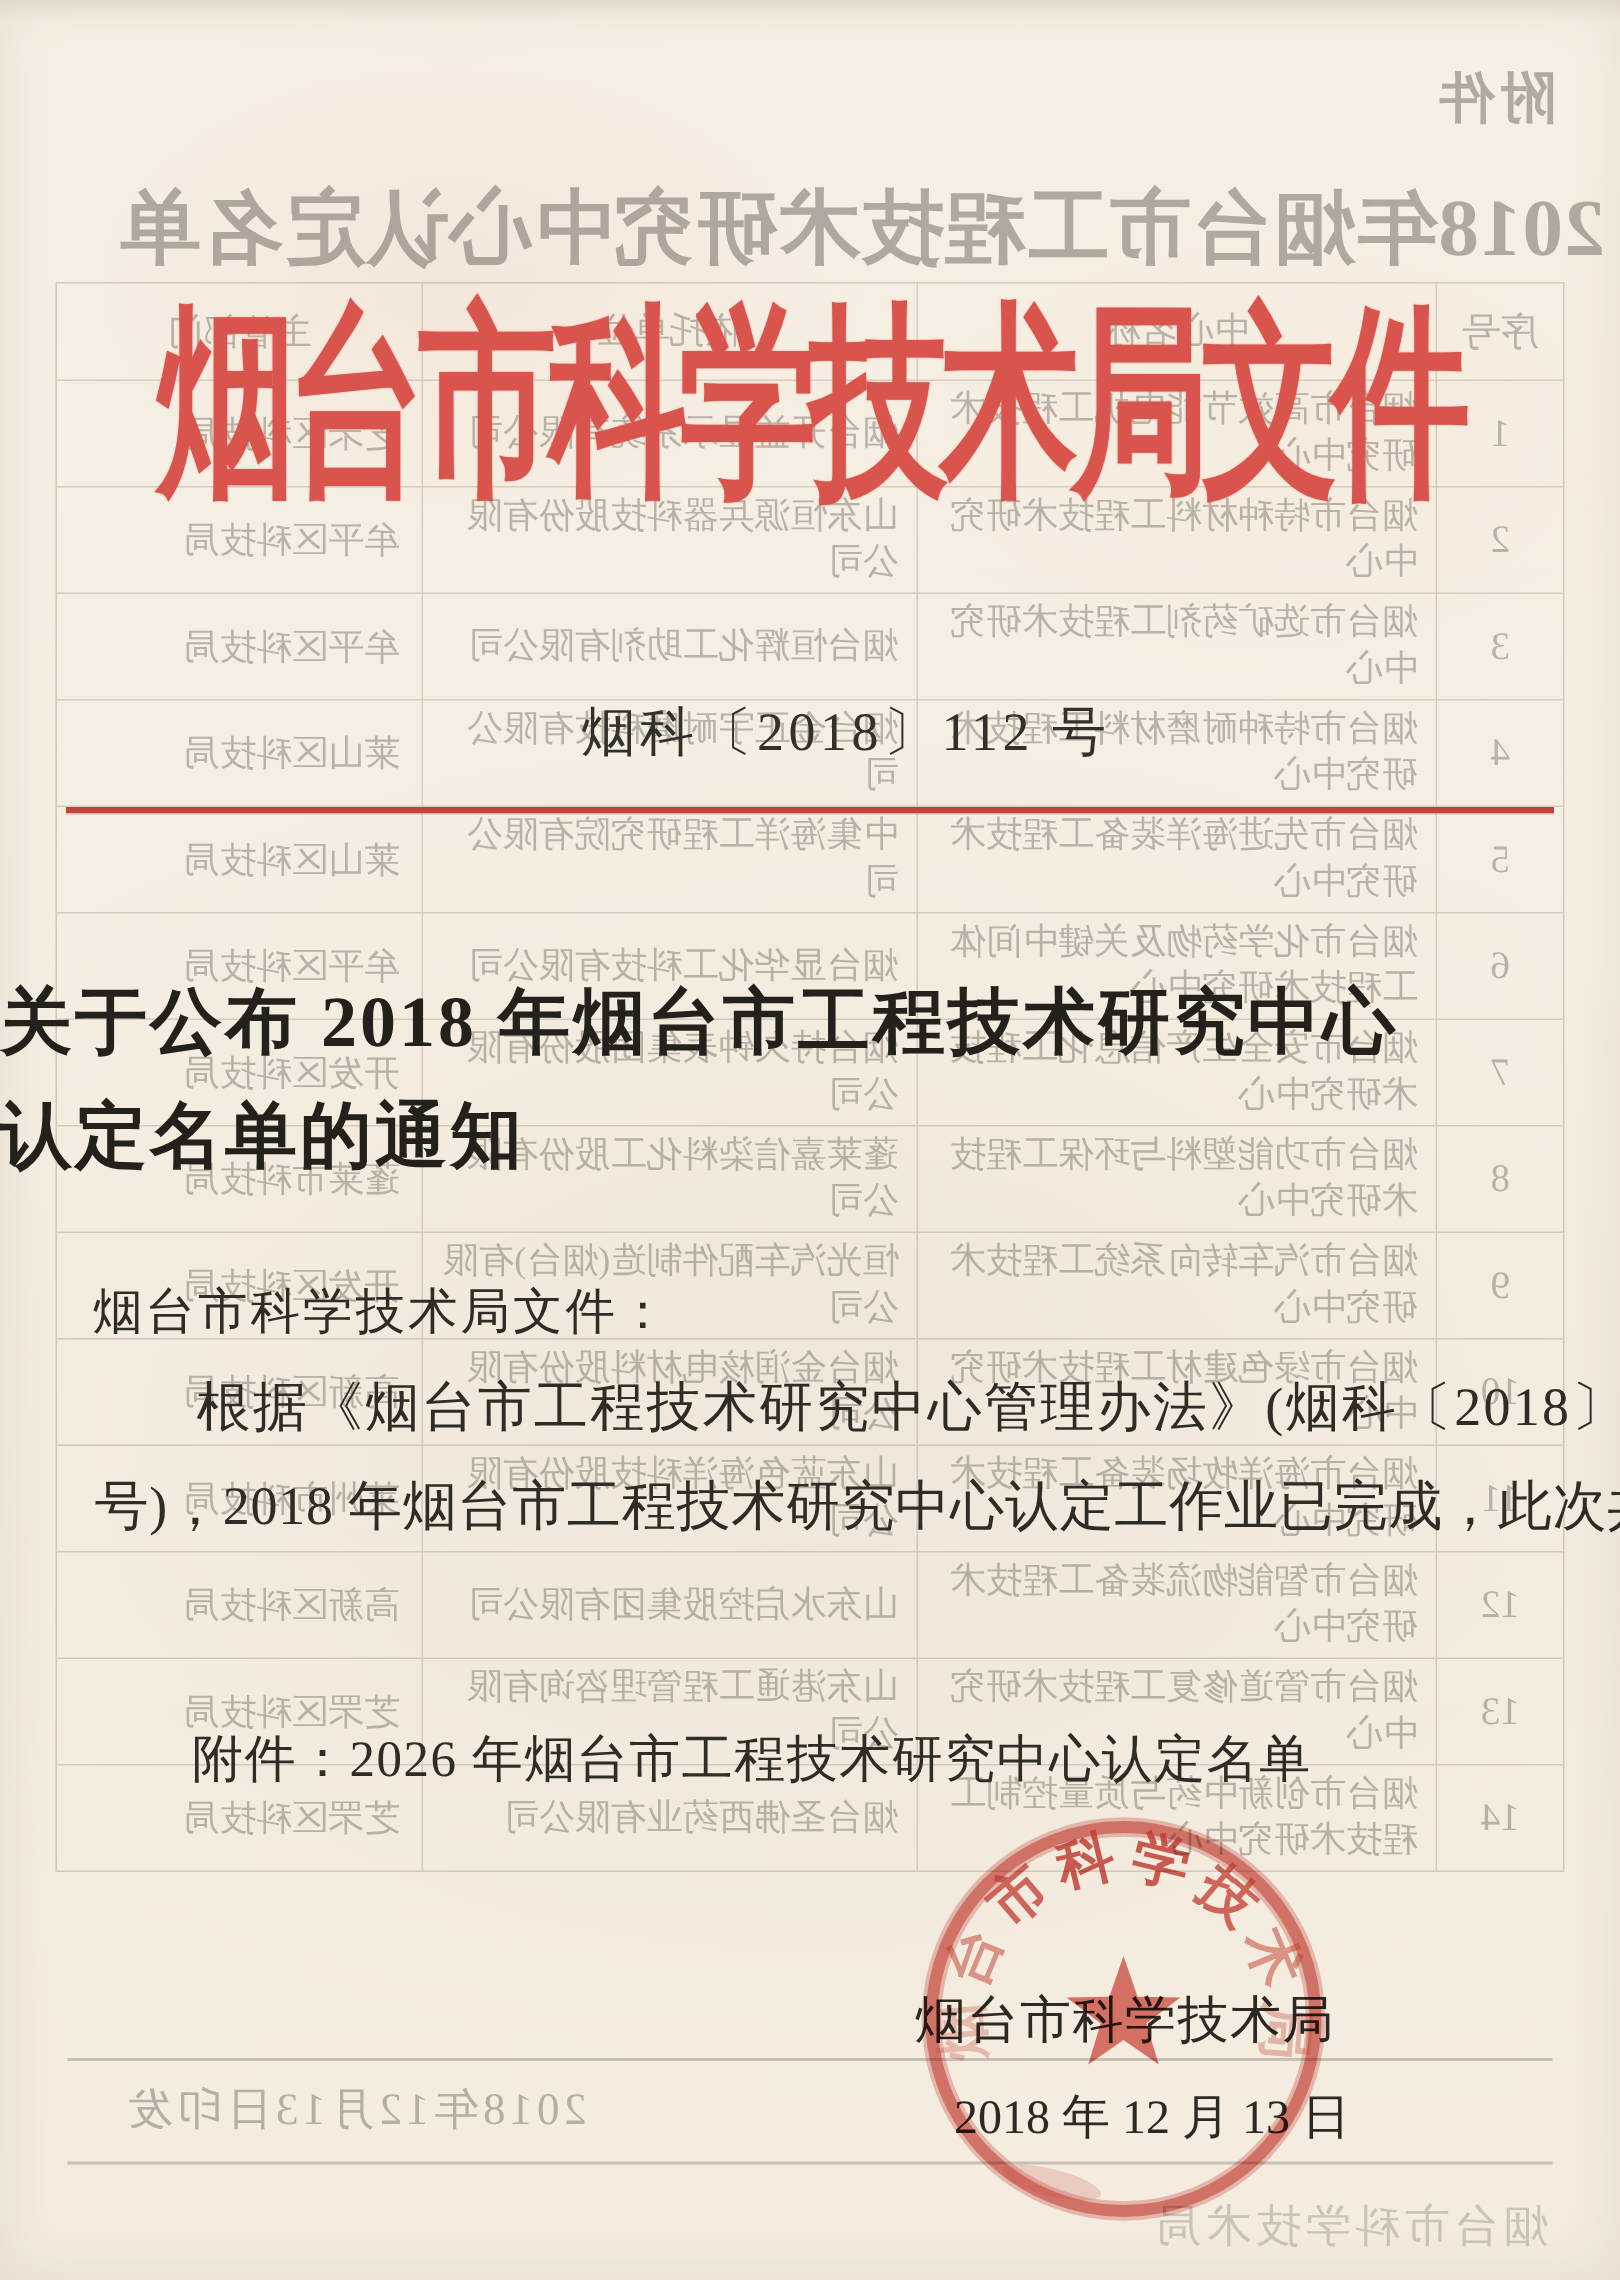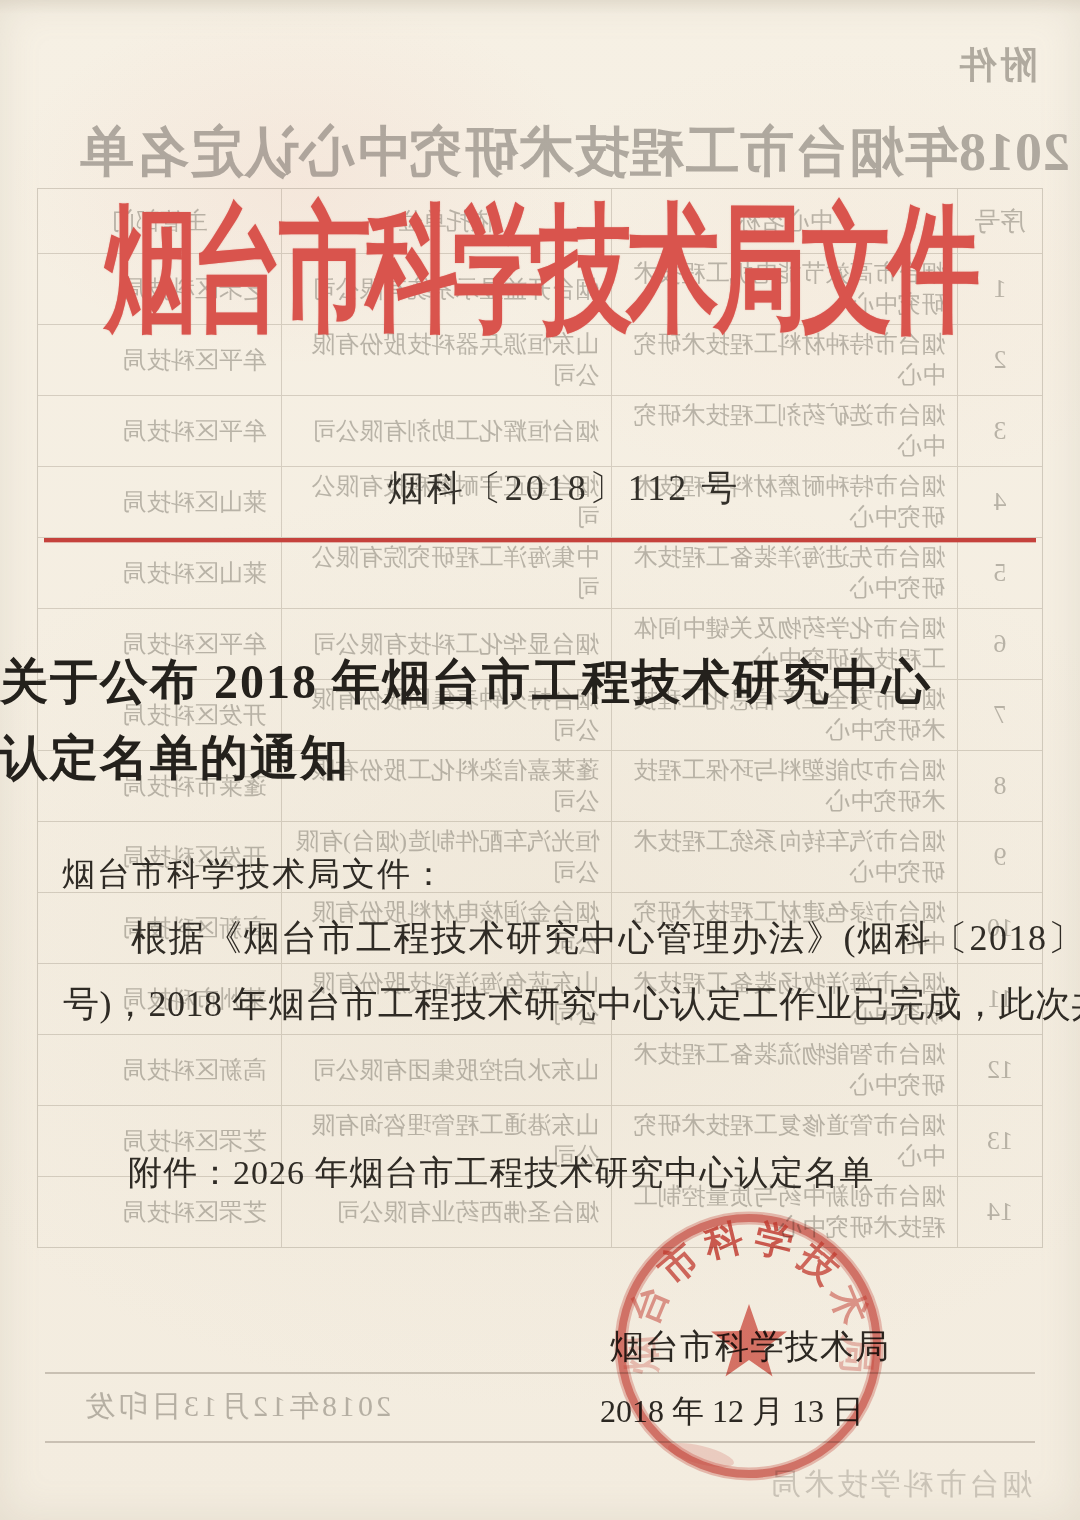--- a/index.html
+++ b/index.html
@@ -55,21 +55,21 @@
   .main-title{position:absolute;top:644px;left:0;width:100%;text-align:left;
     font-size:48px;line-height:76px;font-weight:700;color:#24211c;letter-spacing:2px;}
   .salutation{position:absolute;top:852px;left:62px;font-size:33px;color:#2f2b25;letter-spacing:2px;}
   .body-line{position:absolute;font-size:36px;color:#2f2b25;white-space:nowrap;}
   .bl1{top:914px;left:131px;letter-spacing:1.5px;}
   .bl2{top:980px;left:63px;letter-spacing:0.5px;}
   .bl3{top:1044px;left:63px;letter-spacing:1.5px;}
   .attachment{position:absolute;top:1150px;left:128px;font-size:34px;color:#2f2b25;letter-spacing:1px;}
   .signer{position:absolute;top:1324px;left:600px;width:300px;text-align:center;
     font-size:34px;color:#2c2822;letter-spacing:1px;white-space:nowrap;}
-  .date-line{position:absolute;top:1390px;left:600px;width:300px;text-align:left;
+  .date-line{position:absolute;top:1390px;left:600px;width:300px;text-align:right;
     font-size:32px;color:#2c2822;white-space:nowrap;}
 
   
   .seal{position:absolute;left:606px;top:1203px;width:286px;height:286px;z-index:6;
     mix-blend-mode:multiply;pointer-events:none;}
   .seal svg{position:absolute;left:0;top:0;}
   .seal-char{position:absolute;left:50%;top:50%;font-size:38px;font-weight:700;
     color:#cb3e35;font-family:"Liberation Serif","DejaVu Serif",serif;}
 </style>
 </head>

